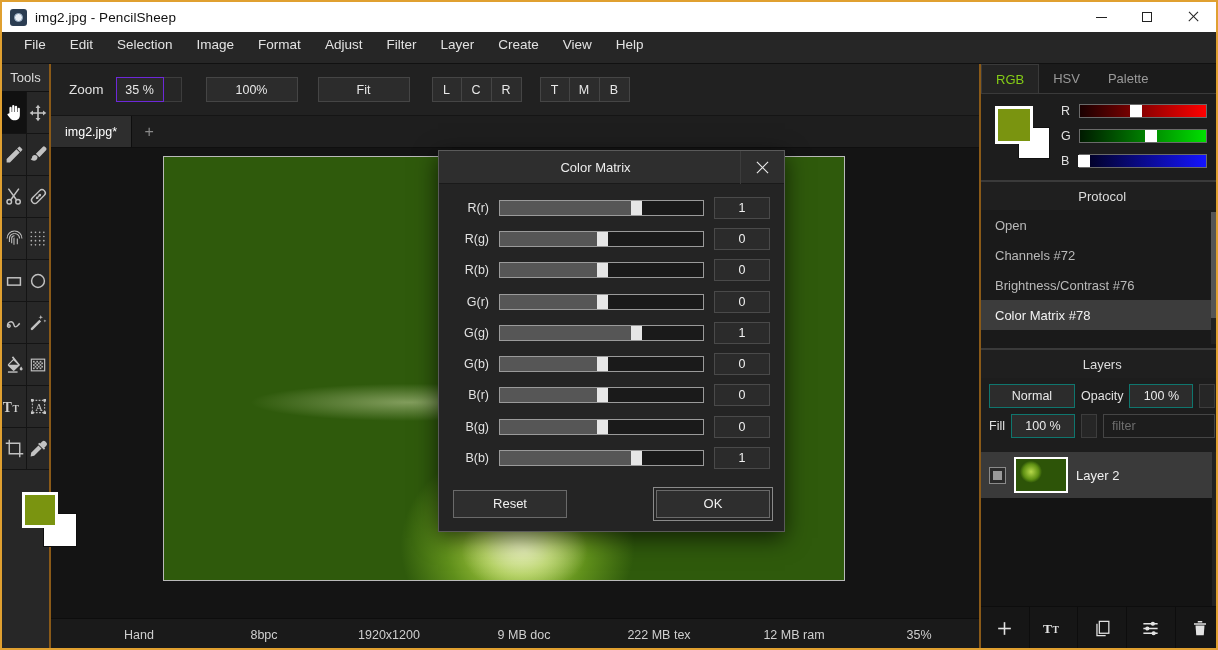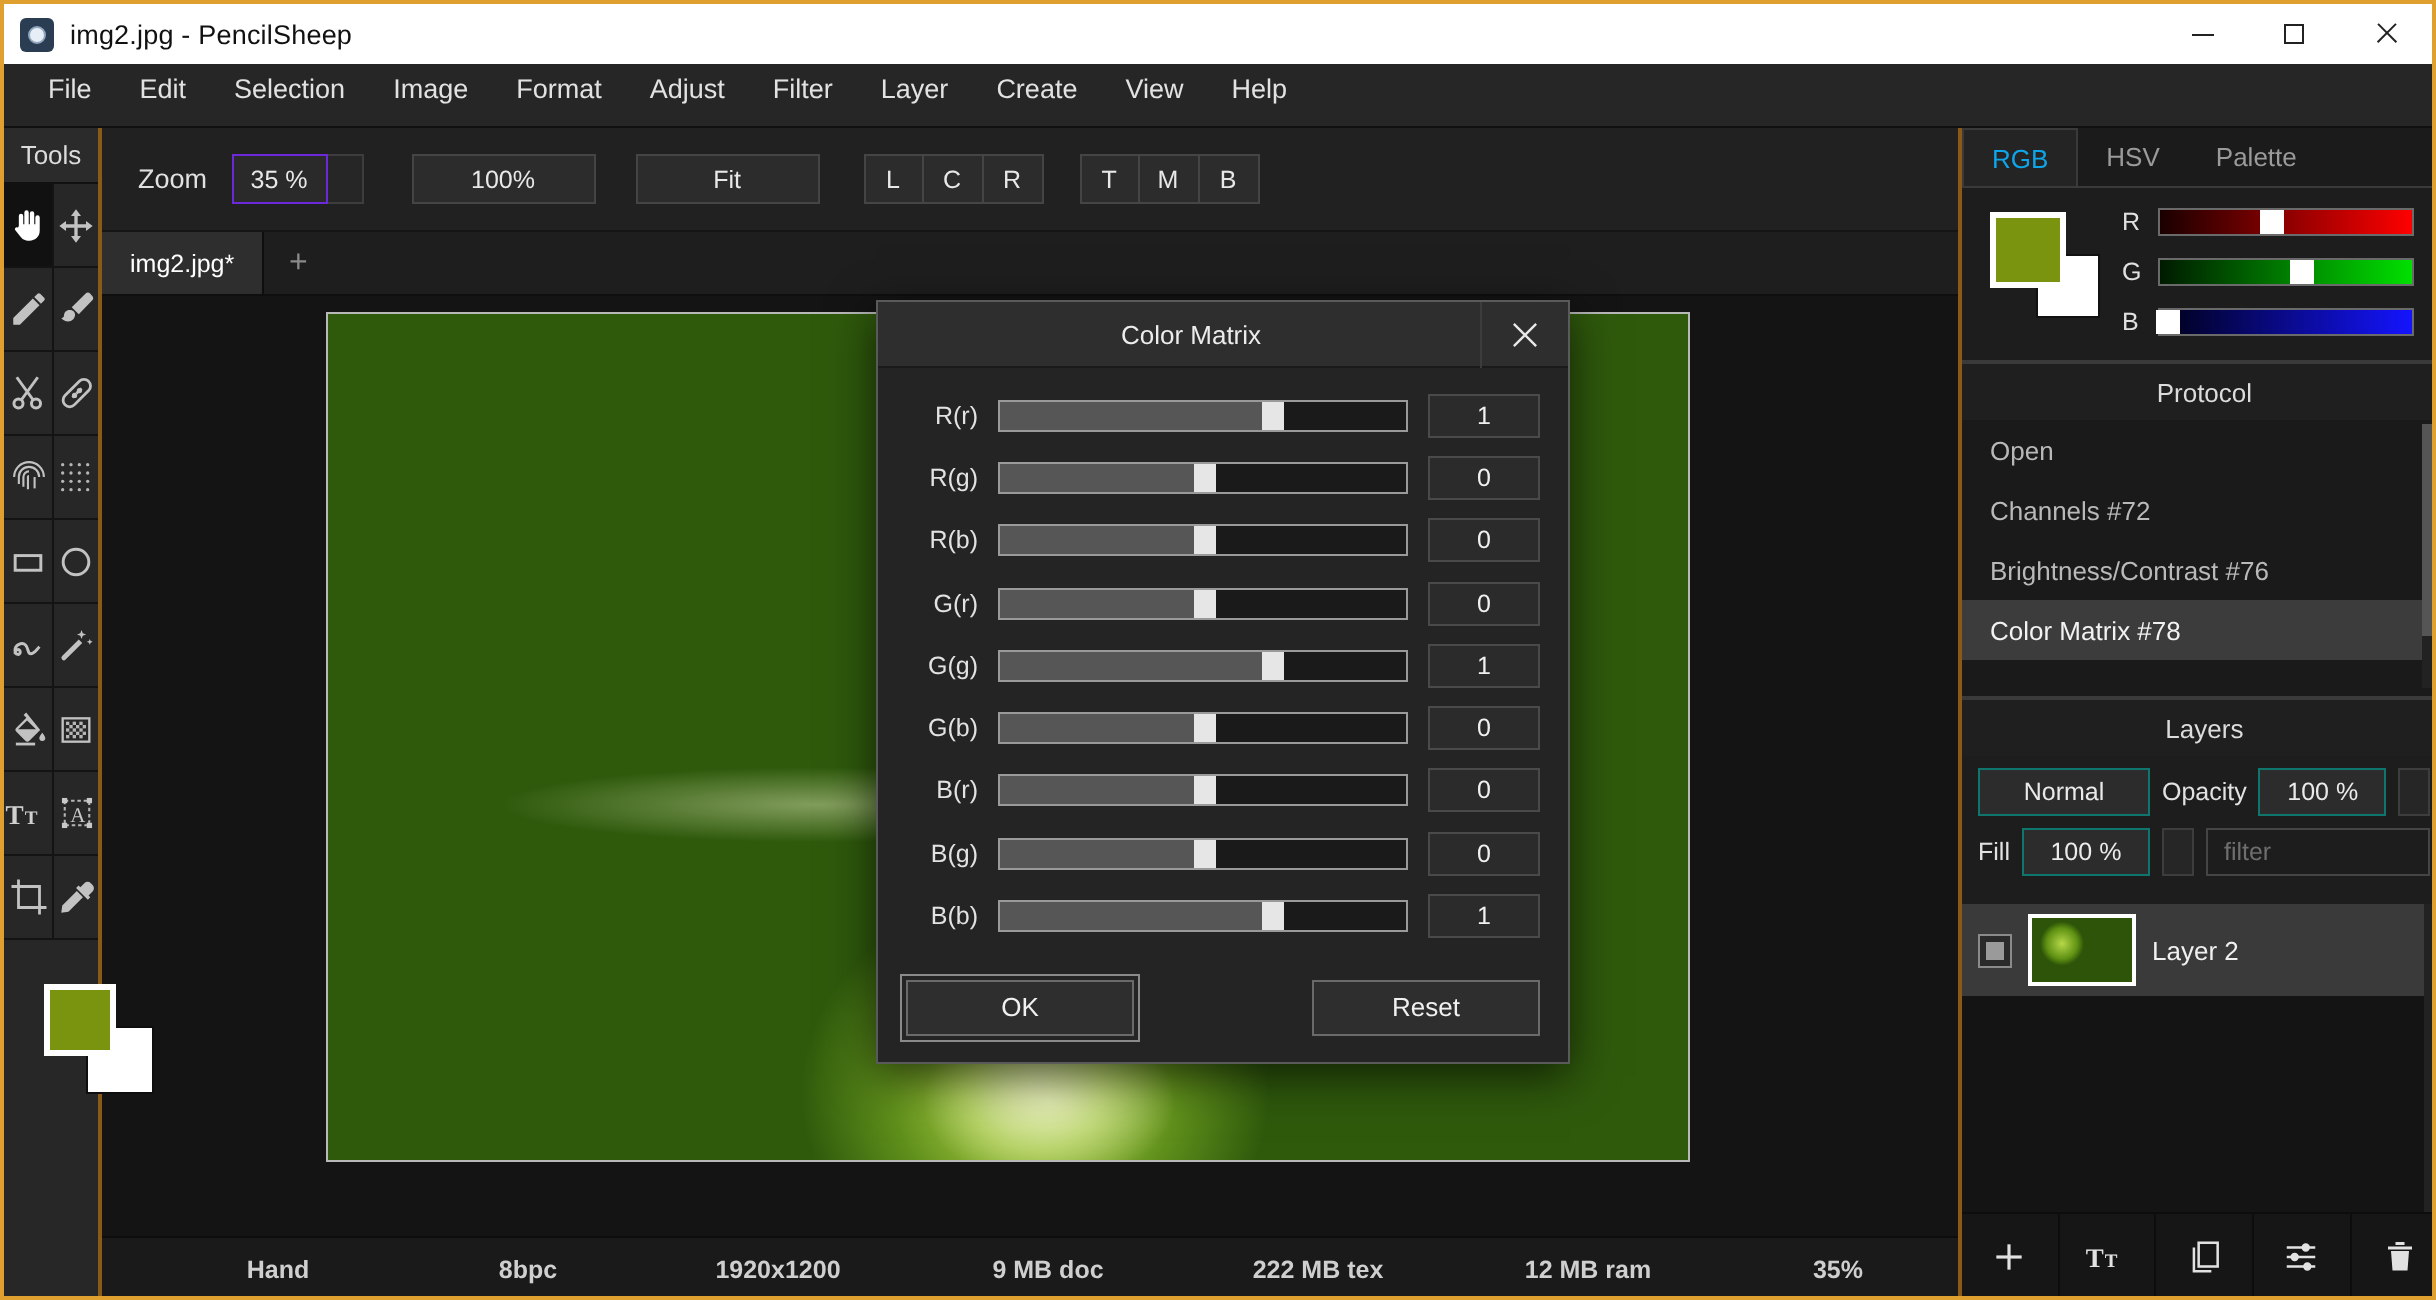--- a/index.html
+++ b/index.html
@@ -142,34 +142,34 @@
   .canvas-img:after{
     content:"";position:absolute;inset:0;
     background:
       radial-gradient(ellipse 90px 60px at 53% 93%, rgba(234,243,190,.85) 0%, rgba(234,243,190,0) 70%),
       radial-gradient(ellipse 220px 26px at 36% 58%, rgba(245,250,205,.42) 0%, rgba(245,250,205,0) 72%),
       radial-gradient(ellipse 180px 20px at 72% 44%, rgba(240,248,200,.38) 0%, rgba(240,248,200,0) 75%);
     pointer-events:none;
   }
   .statusbar{
     height:32px;background:#1a1a1a;border-top:1px solid #0d0d0d;
-    display:flex;align-items:center;font-size:12.5px;color:#cfcfcf;font-weight:bold;
+    display:flex;align-items:center;font-size:12.5px;color:#cfcfcf;
   }
   .st-cell{ text-align:center; }
 
   
   .right-col{
     width:253px;background:#1b1b1b;border-left:2px solid #8a5a18;
     display:flex;flex-direction:column;
   }
   .rtabs{display:flex;height:30px;background:#1b1b1b;border-bottom:1px solid #3a3a3a;}
   .rtab{
     padding:0 14px;display:flex;align-items:center;font-size:13px;color:#9a9a9a;
   }
-  .rtab.active{ color:#0ea5e9;background:#242424;border:1px solid #3a3a3a;border-bottom:none;}
+  .rtab.active{ color:#84cc16;background:#242424;border:1px solid #3a3a3a;border-bottom:none;}
   .color-box{ background:#1d1d1d; padding:10px 8px 12px 8px; border-bottom:2px solid #3a3a3a;}
   .color-row{display:flex;}
   .sw-mini{position:relative;width:62px;height:62px;margin-left:6px;}
   .sw-mini .f{position:absolute;left:0;top:2px;width:38px;height:38px;background:#7a9410;border:3px solid #fff;z-index:2;}
   .sw-mini .b{position:absolute;left:24px;top:24px;width:30px;height:30px;background:#fff;border:3px solid #fff;outline:1px solid #111;z-index:1;}
   .chan-col{flex:1;display:flex;flex-direction:column;justify-content:center;gap:11px;padding-left:4px;}
   .chan{display:flex;align-items:center;}
   .chan-lab{width:18px;font-size:12.5px;color:#e0e0e0;}
   .chan-track{
     position:relative;flex:1;height:14px;border:1px solid #6a6a6a;margin-right:8px;
@@ -721,18 +721,18 @@
         <div class="srow">
           <div class="srow-lab">B(b)</div>
           <div class="strack">
             <div class="sfill" style="width: 67%;"></div>
             <div class="sknob" style="left: calc(67% - 5px);"></div>
           </div>
           <div class="sval">1</div>
         </div>
       </div>
     <div class="dlg-btns">
+      <div class="dbtn">Reset</div>
       <div class="dbtn ok">OK</div>
-      <div class="dbtn">Reset</div>
     </div>
   </div>
 
 </div>
 
 </body></html>

